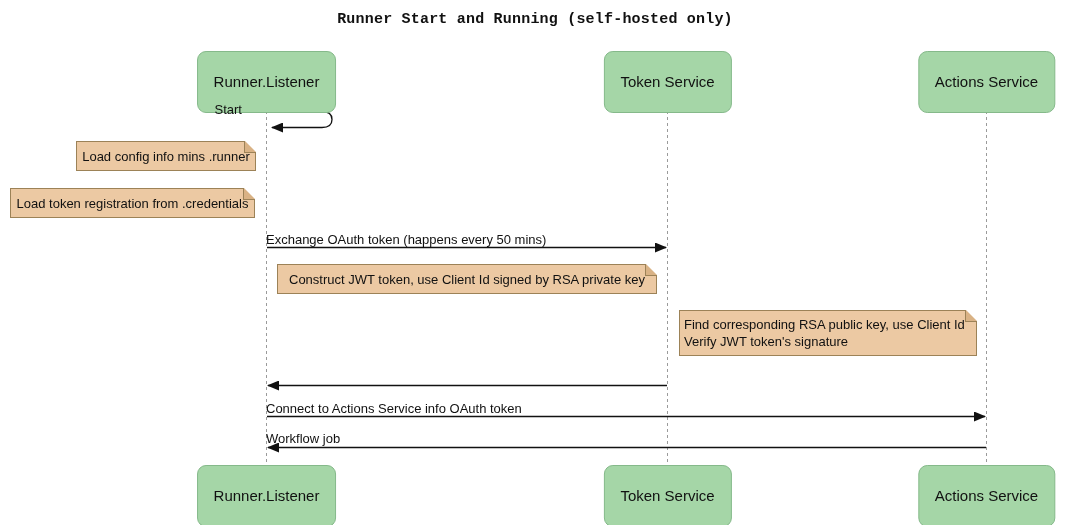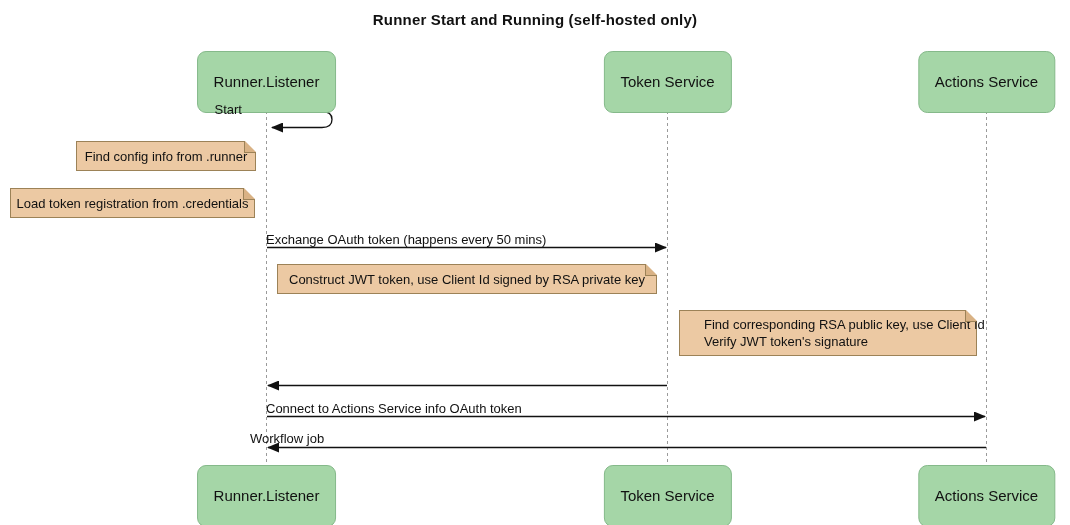--- a/index.html
+++ b/index.html
@@ -15,21 +15,21 @@
   .canvas{
     position:relative;width:1070px;height:525px;background:#ffffff;overflow:hidden;
     font-family:"Liberation Sans","DejaVu Sans",sans-serif;color:#111;
   }
   .layer{position:absolute;left:0;top:0;}
   .lifeline{stroke:var(--lifeline);stroke-width:1;stroke-dasharray:3 3;}
   .msg{stroke:var(--arrow);stroke-width:1.3;fill:none;}
   .arrowhead{fill:var(--arrow);}
   .title{
     position:absolute;left:0;top:11px;width:100%;text-align:center;
-    font-size:15px;font-weight:bold;letter-spacing:.2px;
+    font-size:15px;font-weight:bold;letter-spacing:.2px;font-family:Liberation Mono, monospace;
   }
   .participant{
     position:absolute;transform:translateX(-50%);
     background:var(--participant-fill);
     border:1px solid var(--participant-border);
     border-radius:9px;
     padding:20px 16px;
     font-size:15px;line-height:20px;white-space:nowrap;
   }
   .participant.top{top:51px;}
@@ -37,21 +37,21 @@
   .msg-label{
     position:absolute;font-size:13px;line-height:15px;white-space:nowrap;
   }
   .note{
     position:absolute;box-sizing:border-box;
     background:var(--note-fill);
     border:1px solid var(--note-border);
     display:flex;flex-direction:column;justify-content:center;align-items:center;
     font-size:13px;line-height:17px;white-space:nowrap;
   }
-  .note.left{align-items:flex-start;padding-left:24px;}
+  .note.left{align-items:flex-start;padding-left:4px;}
   .note::before{
     content:"";position:absolute;top:-1px;right:-1px;width:0;height:0;
     border-style:solid;border-width:0 11px 11px 0;
     border-color:#ffffff #ffffff var(--note-fold) var(--note-fold);
     box-shadow:-1px 1px 0 var(--note-border);
   }
 </style>
 </head>
 <body>
 
@@ -81,24 +81,24 @@
   <div class="participant top" style="left:667.5px">Token Service</div>
   <div class="participant top" style="left:986.5px">Actions Service</div>
 
   <div class="participant bottom" style="left:266.5px">Runner.Listener</div>
   <div class="participant bottom" style="left:667.5px">Token Service</div>
   <div class="participant bottom" style="left:986.5px">Actions Service</div>
 
   <div class="msg-label" style="left:138px;top:102px;width:104px;text-align:right">Start</div>
   <div class="msg-label" style="left:266px;top:232px;width:401px">Exchange OAuth token (happens every 50 mins)</div>
   <div class="msg-label" style="left:266px;top:401px;width:720px">Connect to Actions Service info OAuth token</div>
-  <div class="msg-label" style="left:250px;top:431px;width:720px">Workflow job</div>
+  <div class="msg-label" style="left:266px;top:431px;width:720px">Workflow job</div>
 
   <div class="note" style="left:76px;top:141px;width:180px;height:30px">
-    <div>Find config info from .runner</div>
+    <div>Load config info mins .runner</div>
   </div>
   <div class="note" style="left:10px;top:188px;width:245px;height:30px">
     <div>Load token registration from .credentials</div>
   </div>
   <div class="note" style="left:277px;top:264px;width:380px;height:30px">
     <div>Construct JWT token, use Client Id signed by RSA private key</div>
   </div>
   <div class="note left" style="left:679px;top:310px;width:298px;height:46px">
     <div>Find corresponding RSA public key, use Client Id</div>
     <div>Verify JWT token's signature</div>

